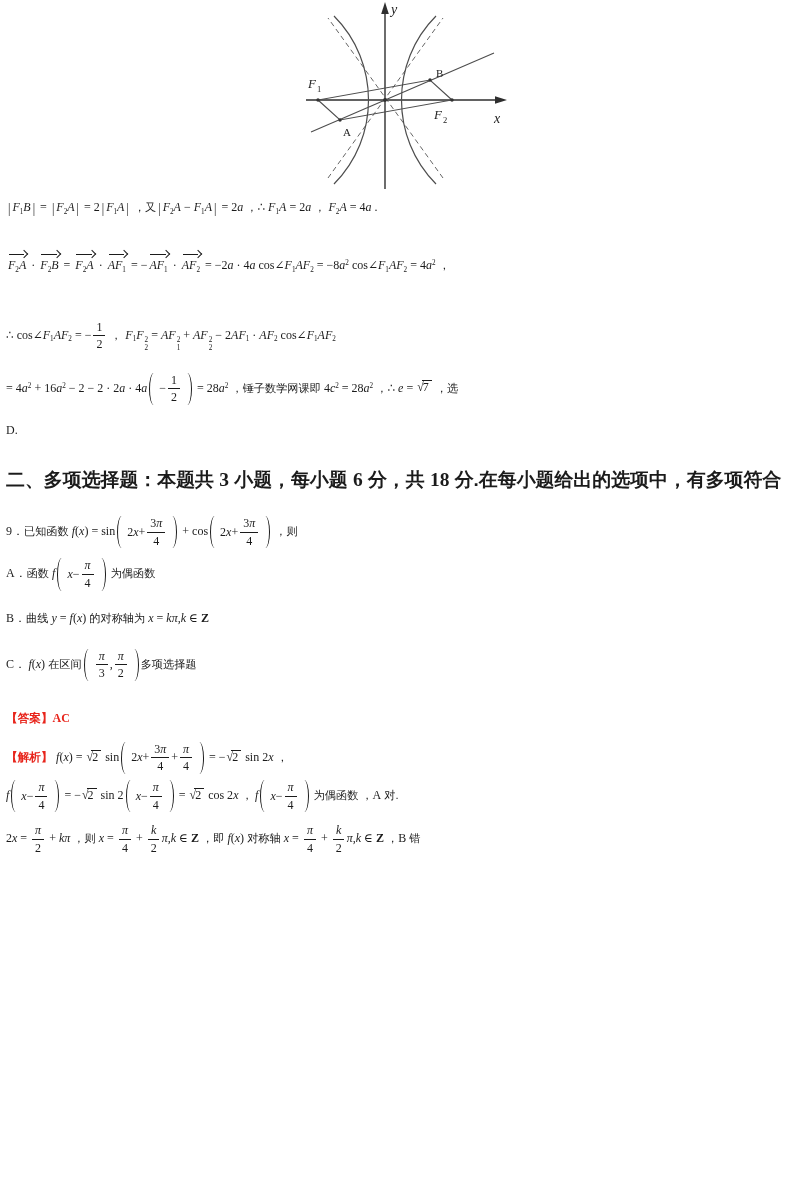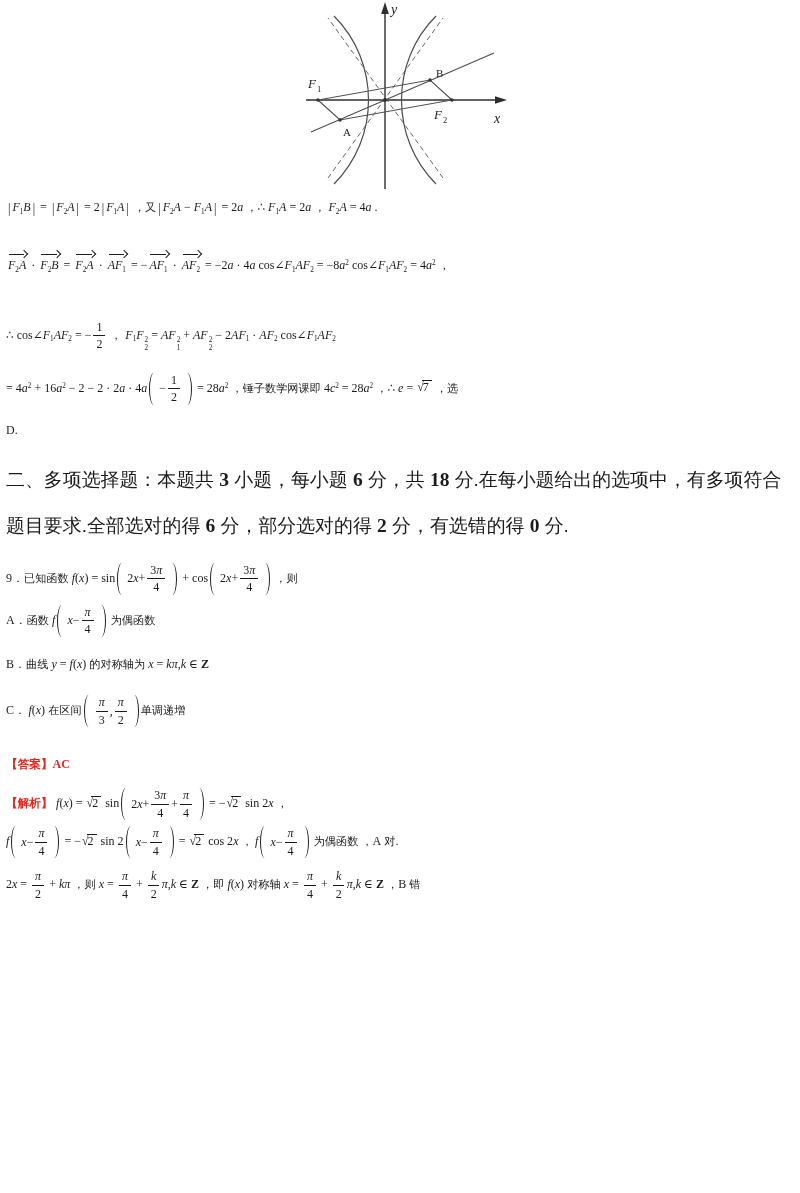--- a/index.html
+++ b/index.html
@@ -10,21 +10,21 @@
   .page{padding:0 6px;}
   .fig{display:block;margin-left:282px;}
   .fl{font-family:"Liberation Serif","DejaVu Serif",serif;}
 
   .mline{font-size:12px;line-height:1.25;white-space:nowrap;}
   .hdr{font-size:19.5px;}
 
   .s{font-family:"Liberation Serif","DejaVu Serif",serif;}
   .i{font-family:"Liberation Serif","DejaVu Serif",serif;font-style:italic;}
   .c{font-family:"Liberation Sans","DejaVu Sans",sans-serif;font-size:0.93em;}
-  .cb{font-family:"Liberation Sans","DejaVu Sans",sans-serif;font-weight:400;font-size:0.97em;}
+  .cb{font-family:"Liberation Sans","DejaVu Sans",sans-serif;font-weight:700;font-size:0.97em;}
   .bs{font-family:"Liberation Serif","DejaVu Serif",serif;font-weight:700;}
   .rb{font-family:"Liberation Sans","DejaVu Sans",sans-serif;font-weight:700;color:#e8251c;font-size:0.97em;}
   .rs{font-family:"Liberation Serif","DejaVu Serif",serif;font-weight:700;color:#e8251c;}
 
   sub,sup{font-family:"Liberation Serif","DejaVu Serif",serif;font-size:0.6em;line-height:0;}
   sub{vertical-align:-0.35em;}
   sup{vertical-align:0.55em;}
 
   .frac{display:inline-flex;flex-direction:column;align-items:center;vertical-align:middle;margin:0 2px;line-height:1;}
   .fn{border-bottom:1.4px solid currentColor;padding:0 3px 2px;line-height:1.05;}
@@ -120,21 +120,20 @@
           <span class="frac">
             <span class="fn"><span class="s">1</span></span>
             <span class="fd"><span class="s">2</span></span>
           </span>
         </span>
         <span class="pc"></span>
       </span><span class="s"> = 28</span><span class="i">a</span><sup>2</sup><span class="c"> ，锤子数学网课即 </span><span class="s">4</span><span class="i">c</span><sup>2</sup><span class="s"> = 28</span><span class="i">a</span><sup>2</sup><span class="c"> ，</span><span class="s">∴ </span><span class="i">e</span><span class="s"> = </span><span class="sqrt"><span class="rc"><span class="s">7</span></span></span><span class="c"> ，选</span></div>
   <div class="mline" style="margin-top:18px"><span class="s">D.</span></div>
 
   <div class="mline hdr" style="margin-top:30px"><span class="cb">二、多项选择题：本题共 </span><span class="bs">3</span><span class="cb"> 小题，每小题 </span><span class="bs">6</span><span class="cb"> 分，共 </span><span class="bs">18</span><span class="cb"> 分.在每小题给出的选项中，有多项符合</span></div>
-  <div class="mline hdr" style="margin-top:22px"><span class="cb">题目要求.全部选对的得 </span><span class="bs">6</span><span class="cb"> 分，部分选对的得 </span><span class="bs">2</span><span class="cb"> 分，有选错的得 </span><span class="bs">0</span><span class="cb"> 分.</span></div>
 
   <div class="mline" style="margin-top:24px"><span class="s">9．</span><span class="c">已知函数 </span><span class="i">f</span><span class="s">(</span><span class="i">x</span><span class="s">) = sin</span><span class="par">
         <span class="po"></span>
         <span class="pi">
           <span class="s">2</span>
           <span class="i">x</span>
           <span class="s"> + </span>
           <span class="frac">
             <span class="fn"><span class="s">3</span><span class="i">π</span></span>
             <span class="fd"><span class="s">4</span></span>
@@ -174,21 +173,21 @@
             <span class="fn"><span class="i">π</span></span>
             <span class="fd"><span class="s">3</span></span>
           </span>
           <span class="s">,</span>
           <span class="frac">
             <span class="fn"><span class="i">π</span></span>
             <span class="fd"><span class="s">2</span></span>
           </span>
         </span>
         <span class="pc"></span>
-      </span><span class="c">单调递增</span></div>
+      </span><span class="c">多项选择题</span></div>
 
   <div class="mline" style="margin-top:30px"><span class="rb">【答案】</span><span class="rs">AC</span></div>
   <div class="mline" style="margin-top:16px"><span class="rb">【解析】</span><span style="display: inline-block; width: 0.3em;"></span><span class="i">f</span><span class="s">(</span><span class="i">x</span><span class="s">) = </span><span class="sqrt"><span class="rc"><span class="s">2</span></span></span><span class="s"> sin</span><span class="par">
         <span class="po"></span>
         <span class="pi">
           <span class="s">2</span>
           <span class="i">x</span>
           <span class="s"> + </span>
           <span class="frac">
             <span class="fn"><span class="s">3</span><span class="i">π</span></span>

